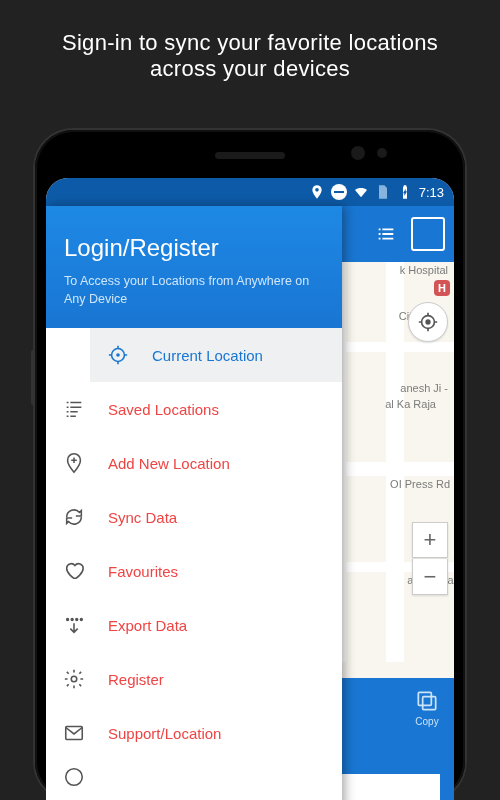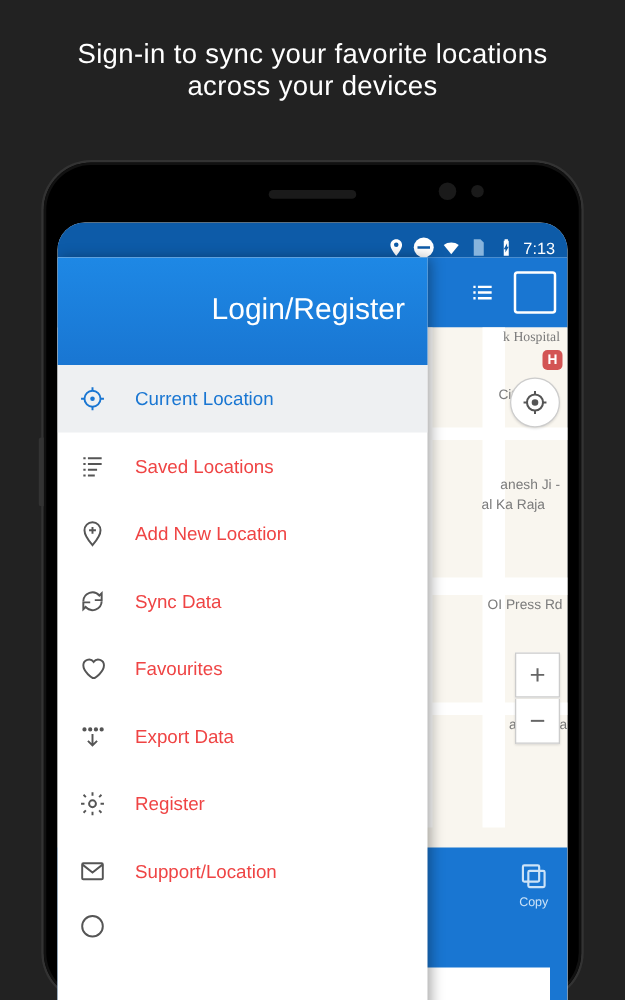--- a/index.html
+++ b/index.html
@@ -12,21 +12,21 @@
   }
   .phone::before {
     content:""; position:absolute; top:22px; left:50%; transform:translateX(-50%);
     width:70px; height:7px; background:#1a1a1a; border-radius:4px;
   }
   .phone-cam1 { position:absolute; top:16px; right:100px; width:14px; height:14px; background:#1a1a1a; border-radius:50%; }
   .phone-cam2 { position:absolute; top:18px; right:78px; width:10px; height:10px; background:#1a1a1a; border-radius:50%; }
   .phone-side-btn { position:absolute; left:-4px; top:220px; width:4px; height:55px; background:#333; border-radius:2px 0 0 2px; }
   .screen { width:100%; height:100%; background:#eceff1; border-radius:22px 22px 0 0; overflow:hidden; position:relative; margin-top:38px; }
 
-  .statusbar { height:28px; background:#0d5ba8; display:flex; justify-content:flex-end; align-items:flex-end; padding:0 10px; gap:6px; color:#fff; font-size:13px; font-weight:500; }
+  .statusbar { height:28px; background:#0d5ba8; display:flex; justify-content:flex-end; align-items:center; padding:0 10px; gap:6px; color:#fff; font-size:13px; font-weight:500; }
   .statusbar svg, .statusbar .sb-icon { width:16px; height:16px; fill:#fff; display:inline-block; }
   .statusbar .sb-dnd { width:16px; height:16px; background:#fff; border-radius:50%; position:relative; }
   .statusbar .sb-dnd::after { content:""; position:absolute; left:3px; right:3px; top:7px; height:2px; background:#0d5ba8; }
 
   .appbar { position:absolute; top:28px; left:0; right:0; height:56px; background:#1976d2; display:flex; justify-content:flex-end; align-items:center; padding:0 8px; gap:6px; }
   .appbar .ab-icon { width:36px; height:36px; display:flex; align-items:center; justify-content:center; }
   .appbar .ab-icon svg { width:22px; height:22px; fill:#fff; }
   .appbar .ab-square { width:34px; height:34px; border:2px solid #fff; border-radius:3px; }
 
   
@@ -49,26 +49,26 @@
   .map-zoom-out { top:297px; border-top:none; }
 
   .bottom-card { position:absolute; left:0; right:0; bottom:0; height:160px; background:#1976d2; color:#fff; padding:14px; }
   .bottom-copy { position:absolute; right:14px; top:10px; text-align:center; font-size:10px; color:#cde3f7; }
   .bottom-copy svg { width:26px; height:26px; stroke:#cde3f7; fill:none; stroke-width:1.6; }
   .bottom-addr { font-size:15px; margin-top:28px; }
   .bottom-btn { position:absolute; left:14px; right:14px; bottom:14px; height:50px; background:#fff; color:#1976d2; display:flex; align-items:center; justify-content:center; font-weight:600; letter-spacing:1px; }
 
   
   .drawer { position:absolute; top:28px; left:0; width:296px; bottom:0; background:#fff; box-shadow:3px 0 10px rgba(0,0,0,.35); display:flex; flex-direction:column; z-index:10; }
-  .drawer-header { background:linear-gradient(#1e88e5,#1976d2); color:#fff; padding:28px 18px 20px; text-align:right; }
+  .drawer-header { background:linear-gradient(#1e88e5,#1976d2); color:#fff; padding:28px 18px 20px; text-align:left; }
   .drawer-header h1 { font-size:24px; font-weight:400; margin-bottom:10px; }
   .drawer-header p { font-size:12.5px; color:#cfe6fa; line-height:1.45; }
   .drawer-list { flex:1; overflow:hidden; }
   .drawer-item { display:flex; align-items:center; height:54px; padding:0 16px; gap:22px; font-size:15px; color:#ef4444; }
-  .drawer-item.active { background:#eef0f2; color:#1976d2; }
+  .drawer-item.active { background:#eef0f2; color:#1976d2;margin-left:44px; }
   .drawer-item .di-icon { width:24px; height:24px; display:flex; align-items:center; justify-content:center; }
   .drawer-item .di-icon svg { width:22px; height:22px; stroke:#555; fill:none; stroke-width:1.7; }
   .drawer-item.active .di-icon svg { stroke:#1976d2; }
   .drawer-item.partial { height:34px; }
 
   .hospital-marker { position:absolute; right:4px; top:18px; width:16px; height:16px; background:#d35454; border-radius:4px; color:#fff; font-size:11px; font-weight:bold; display:flex; align-items:center; justify-content:center; }
 </style>
 </head>
 <body>
 
@@ -108,21 +108,21 @@
         <div class="ab-square"></div>
       </div>
     </div>
 
     <div class="map">
       <div class="road rv1"></div>
         <div class="road rv2"></div>
       <div class="road rh1"></div>
         <div class="road rh2"></div>
         <div class="road rh3"></div>
-      <span class="map-label" style="right:6px; top:2px;font-family:Liberation Serif, serif;">k Hospital</span>
+      <span class="map-label" style="right:6px; top:2px;">k Hospital</span>
       <span class="hospital-marker">H</span>
       <span class="map-label" style="right:10px; top:48px;">City Gold</span>
       <span class="map-label" style="right:6px; top:120px;">anesh Ji -</span>
       <span class="map-label" style="right:18px; top:136px;">al Ka Raja</span>
       <span class="map-label" style="right:4px; top:216px;">OI Press Rd</span>
       <span class="map-label" style="right:-18px; top:312px;">apura Mandir</span>
 
       <div class="map-btn map-locate">
         <svg viewBox="0 0 24 24">
             <circle cx="12" cy="12" r="7"></circle>
@@ -142,20 +142,21 @@
           <div>Copy</div>
         </div>
         <div class="bottom-addr">ad,</div>
         <div class="bottom-btn">ATION</div>
       </div>
     </div>
 
     <div class="drawer">
       <div class="drawer-header">
         <h1>Login/Register</h1>
+        <p>To Access your Locations from Anywhere on Any Device</p>
       </div>
       <div class="drawer-list">
 
         <div class="drawer-item active">
           <span class="di-icon">
             <svg viewBox="0 0 24 24">
                 <circle cx="12" cy="12" r="7"></circle>
                 <circle cx="12" cy="12" r="2" fill="#1976d2" stroke="none"></circle>
                 <path d="M12 2v3M12 19v3M2 12h3M19 12h3"></path>
               </svg>

